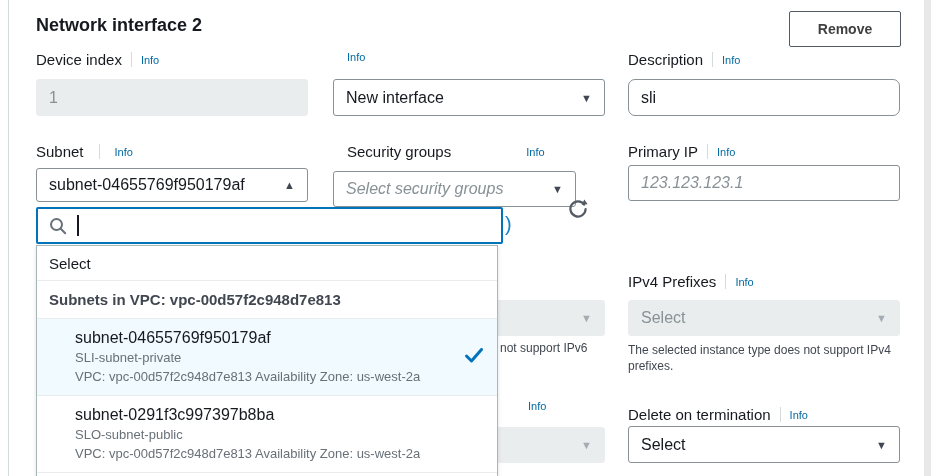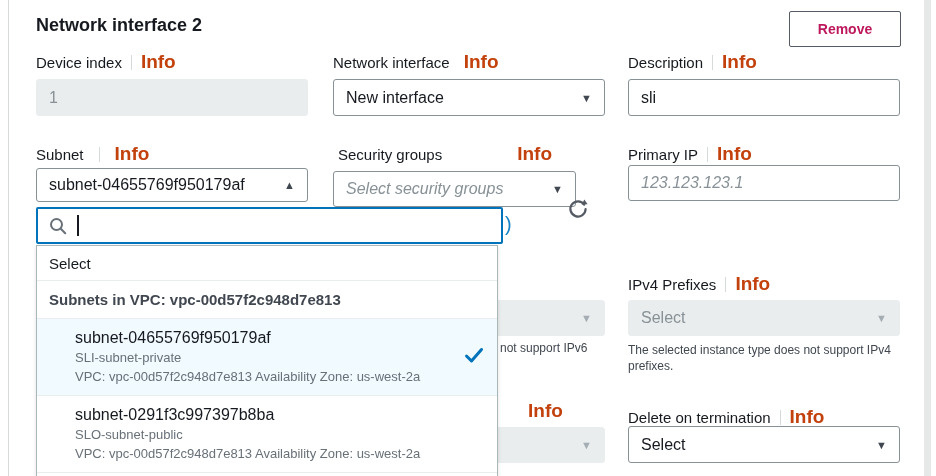--- a/index.html
+++ b/index.html
@@ -12,29 +12,29 @@
 
   
   .card-left-border { left: 8px; top: 0; width: 1px; height: 476px; background: #d5dbdb; }
   .scrollbar-track  { left: 924px; top: 0; width: 7px; height: 476px; background: #e7e9e9; }
 
   .heading { left: 36px; top: 15px; font-size: 18px; font-weight: 700; }
 
   .btn-remove {
     left: 789px; top: 11px; width: 112px; height: 36px;
     background: #fff; border: 1px solid #545b64; border-radius: 2px;
-    font-size: 14px; font-weight: 700; color: #be185d;
+    font-size: 14px; font-weight: 700; color: #404040;
     display: flex; align-items: center; justify-content: center; cursor: pointer;
   }
 
   
   .field-label { font-size: 15px; color: #16191f; display: flex; align-items: center; white-space: nowrap; }
   .label-divider { display: inline-block; width: 1px; height: 15px; background: #d5dbdb; margin: 0 9px; }
   .label-gap { display: inline-block; width: 7px; }
-  .info-link { font-size: 19px; font-weight: 700; color: #c2410c; cursor: pointer; }
+  .info-link { font-size: 11px; font-weight: 400; color: #0369a1; cursor: pointer; }
 
   
   .control {
     border: 1px solid #879196; border-radius: 3px; background: #fff;
     font-size: 16px; color: #16191f; display: flex; align-items: center;
     padding: 0 12px; width: 272px; height: 37px;
   }
   .control input { border: none; outline: none; width: 100%; font-size: 16px; font-family: inherit; color: #16191f; background: transparent; }
   .control input::placeholder { font-style: italic; color: #879196; }
   .input-disabled { background: #eaeded; border-color: #eaeded; color: #879196; }
@@ -88,48 +88,47 @@
 
 <h1 class="abs heading">Network interface 2</h1>
 <button class="abs btn-remove">Remove</button>
 
 <div class="abs field-label" style="left:36px; top:51px;">
   <span>Device index</span>
   <span class="label-divider"></span>
   <span class="info-link">Info</span>
 </div>
 <div class="abs field-label" style="left:333px; top:51px;">
-  <span>Network interface</span>
   <span class="label-gap"></span>
     <span class="label-gap"></span>
   <span class="info-link">Info</span>
 </div>
 <div class="abs field-label" style="left:628px; top:51px;">
   <span>Description</span>
   <span class="label-divider"></span>
   <span class="info-link">Info</span>
 </div>
 
 <div class="abs control input-disabled" style="left:36px; top:79px;">
   <input disabled="" value="1" style="">
 </div>
 <div class="abs control select" style="left:333px; top:79px;">
   <span>New interface</span>
   <span class="caret">▼</span>
 </div>
-<div class="abs control" style="left:628px; top:79px;">
+<div class="abs control" style="left:628px; top:79px;border-radius:7px;">
   <input value="sli" style="">
 </div>
 
 <div class="abs field-label" style="left:36px; top:143px;gap:6px;">
   <span>Subnet</span>
   <span class="label-divider"></span>
   <span class="info-link">Info</span>
 </div>
-<div class="abs field-label" style="left:338px; top:143px;gap:34px;">
+<div class="abs field-label" style="left:347px; top:143px;gap:34px;">
   <span>Security groups</span>
   <span class="label-gap"></span>
   <span class="info-link">Info</span>
 </div>
 <div class="abs field-label" style="left:628px; top:143px;">
   <span>Primary IP</span>
   <span class="label-divider"></span>
   <span class="info-link">Info</span>
 </div>
 

